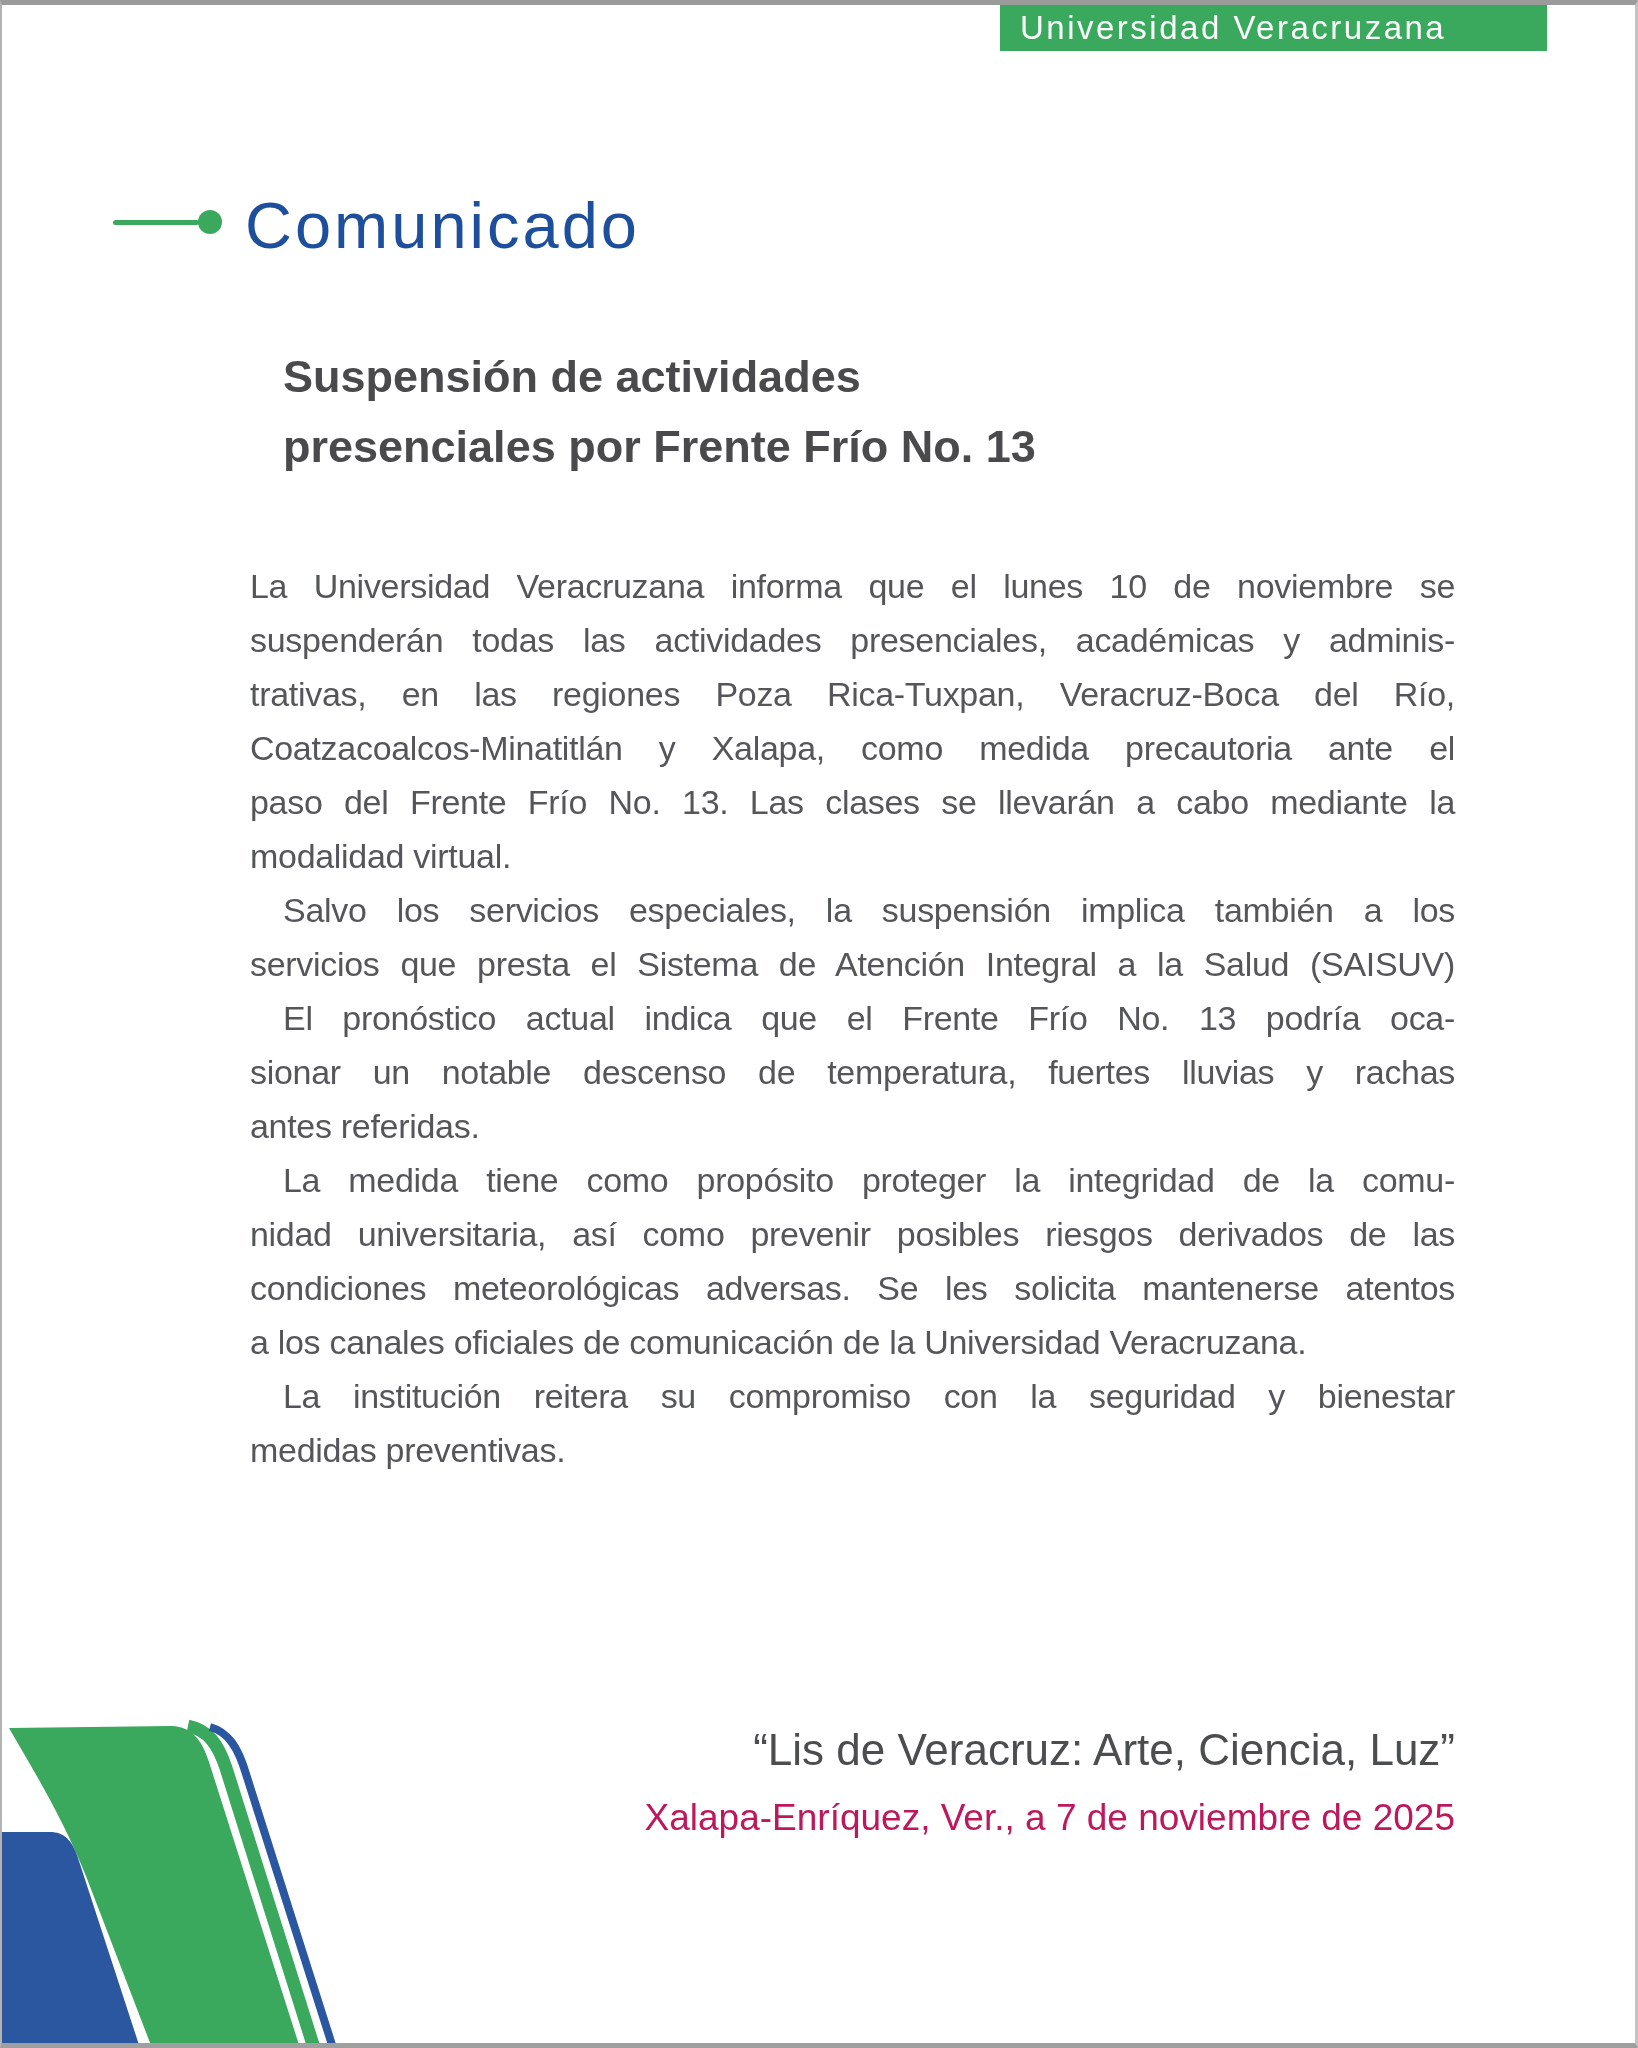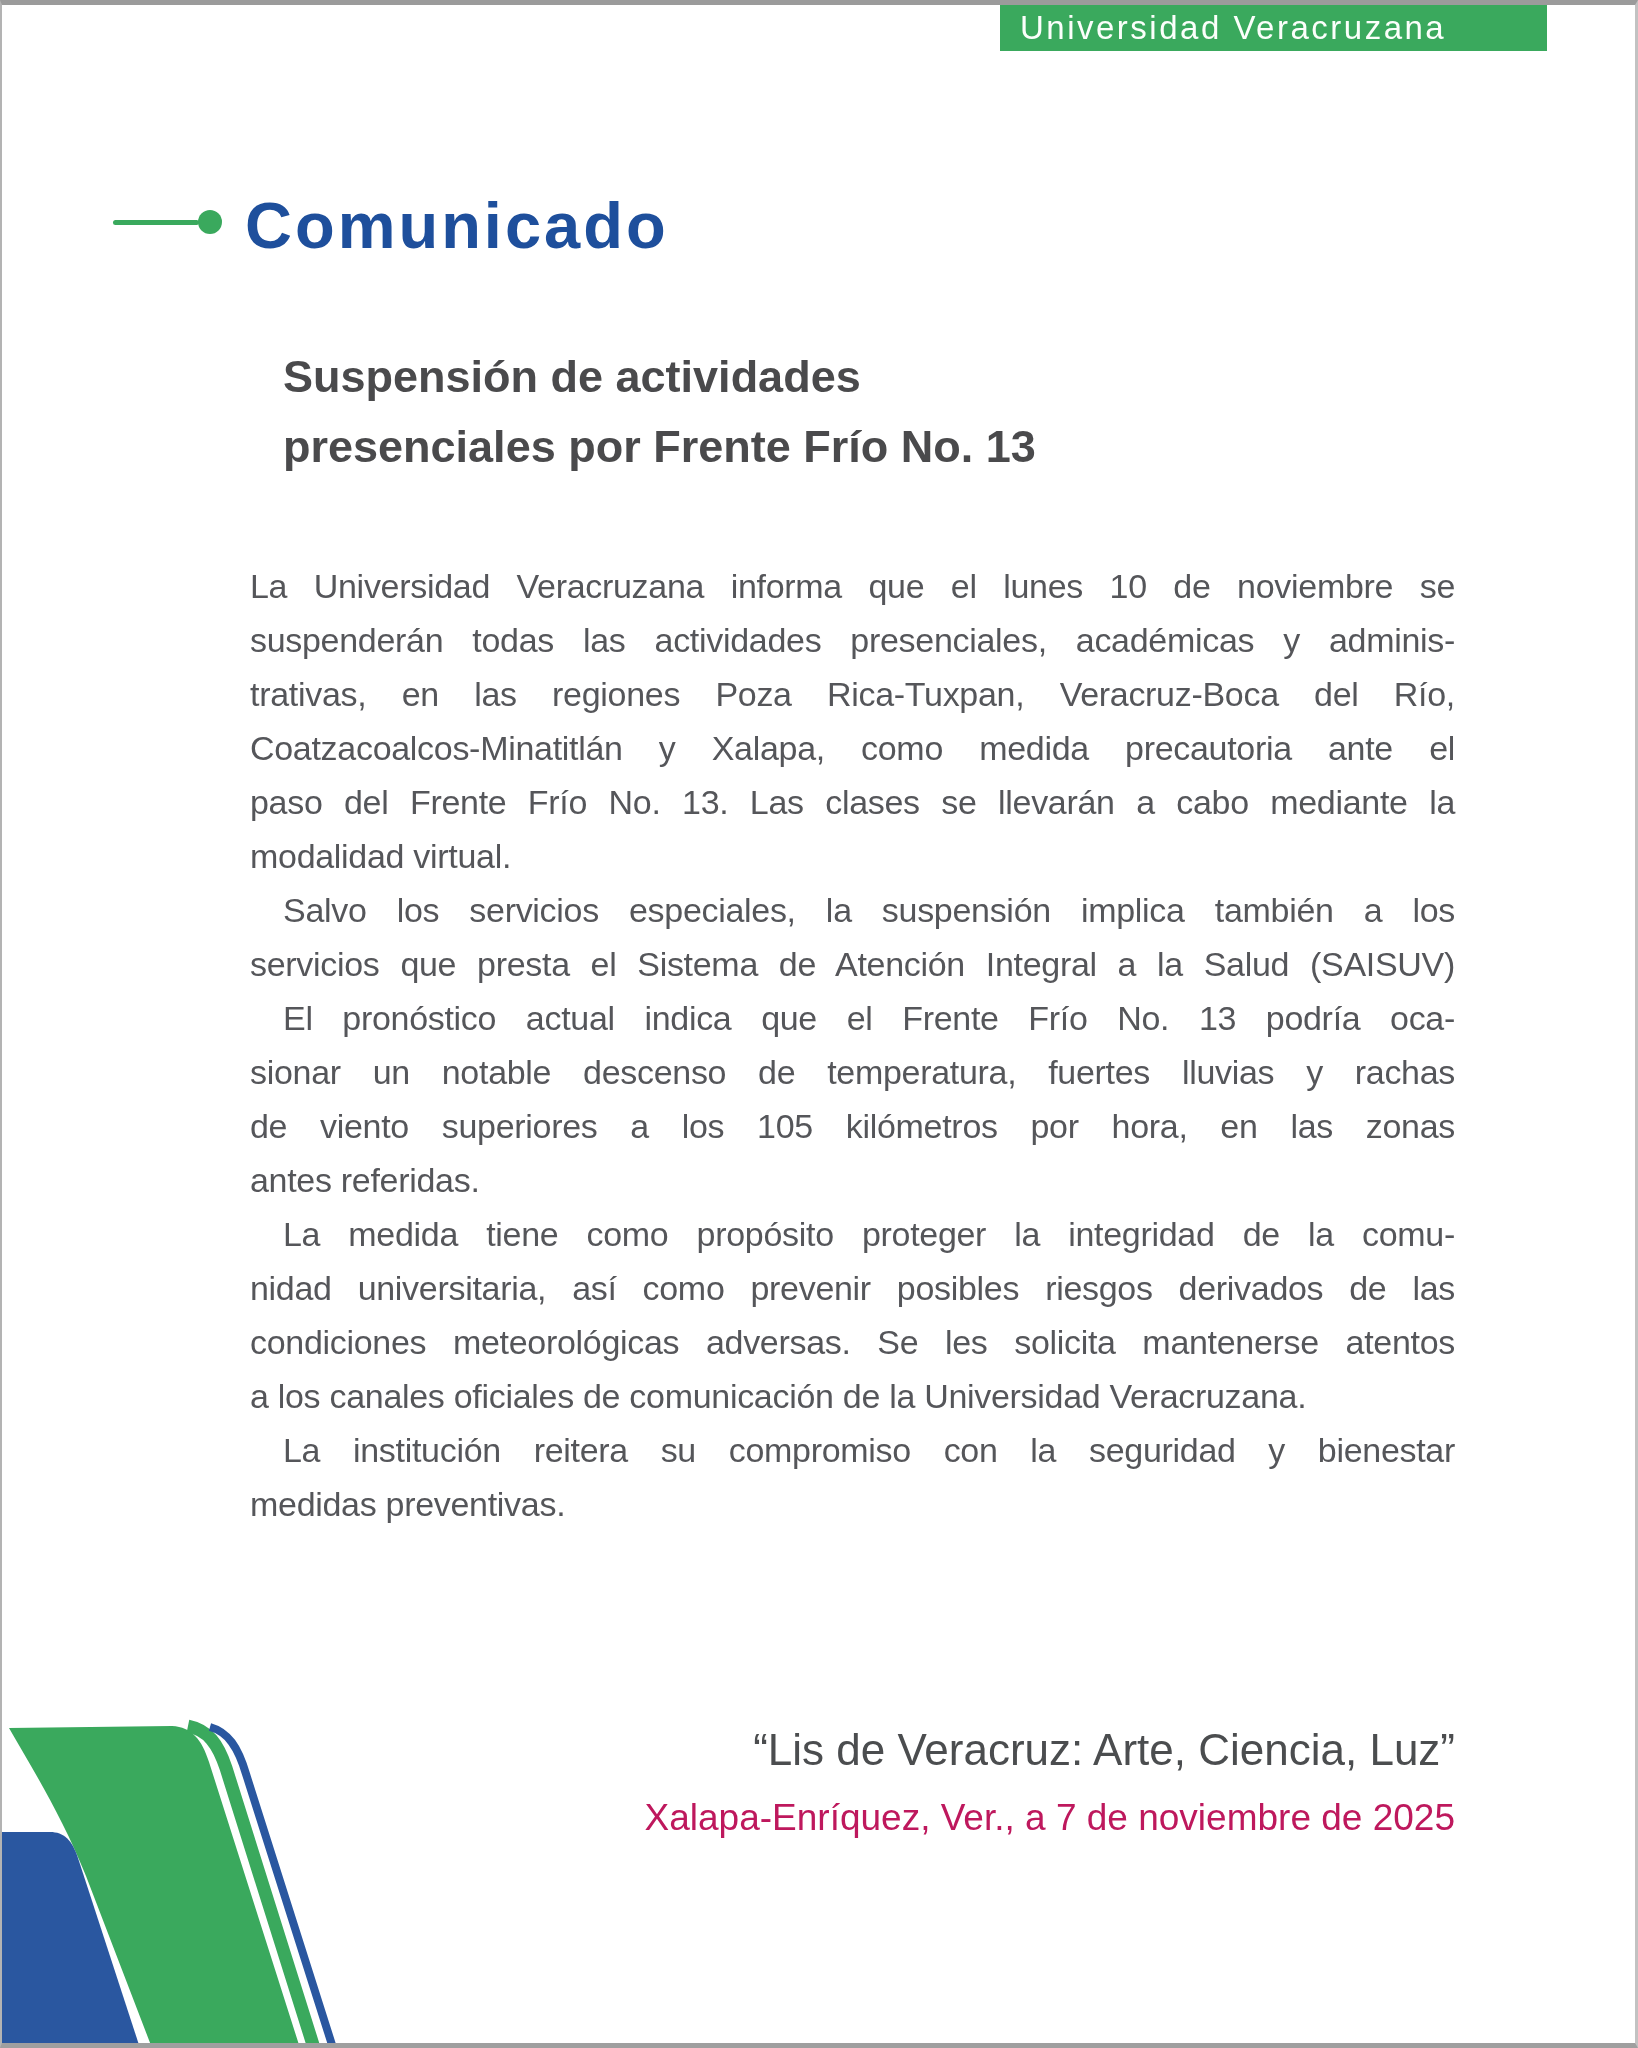--- a/index.html
+++ b/index.html
@@ -34,21 +34,21 @@
     width: 86px; height: 5px; border-radius: 3px;
     background: #3aa95d;
   }
   .hdot {
     position: absolute; left: 198px; top: 210px;
     width: 24px; height: 24px; border-radius: 50%;
     background: #3aa95d;
   }
   .comunicado {
     position: absolute; left: 245px; top: 188px;
-    font-size: 65px; font-weight: bold;
+    font-size: 65px; font-weight: normal;
     letter-spacing: 3px;
     color: #1e4f9c;
     white-space: nowrap;
   }
   .doc-title {
     position: absolute; left: 283px; top: 342px;
     font-size: 45px; font-weight: bold;
     line-height: 70px;
     color: #4a4a4c;
     white-space: nowrap;
@@ -103,21 +103,20 @@
       <div class="bline">La Universidad Veracruzana informa que el lunes 10 de noviembre se</div>
       <div class="bline">suspenderán todas las actividades presenciales, académicas y adminis-</div>
       <div class="bline">trativas, en las regiones Poza Rica-Tuxpan, Veracruz-Boca del Río,</div>
       <div class="bline">Coatzacoalcos-Minatitlán y Xalapa, como medida precautoria ante el</div>
       <div class="bline">paso del Frente Frío No. 13. Las clases se llevarán a cabo mediante la</div>
       <div class="bline plast">modalidad virtual.</div>
       <div class="bline indent">Salvo los servicios especiales, la suspensión implica también a los</div>
       <div class="bline">servicios que presta el Sistema de Atención Integral a la Salud (SAISUV)</div>
       <div class="bline indent">El pronóstico actual indica que el Frente Frío No. 13 podría oca-</div>
       <div class="bline">sionar un notable descenso de temperatura, fuertes lluvias y rachas</div>
-      <div class="bline">de viento superiores a los 105 kilómetros por hora, en las zonas</div>
       <div class="bline plast">antes referidas.</div>
       <div class="bline indent">La medida tiene como propósito proteger la integridad de la comu-</div>
       <div class="bline">nidad universitaria, así como prevenir posibles riesgos derivados de las</div>
       <div class="bline">condiciones meteorológicas adversas. Se les solicita mantenerse atentos</div>
       <div class="bline plast">a los canales oficiales de comunicación de la Universidad Veracruzana.</div>
       <div class="bline indent">La institución reitera su compromiso con la seguridad y bienestar</div>
       <div class="bline plast">medidas preventivas.</div>
     </div>
 
   <div class="footer-quote">“Lis de Veracruz: Arte, Ciencia, Luz”</div>

